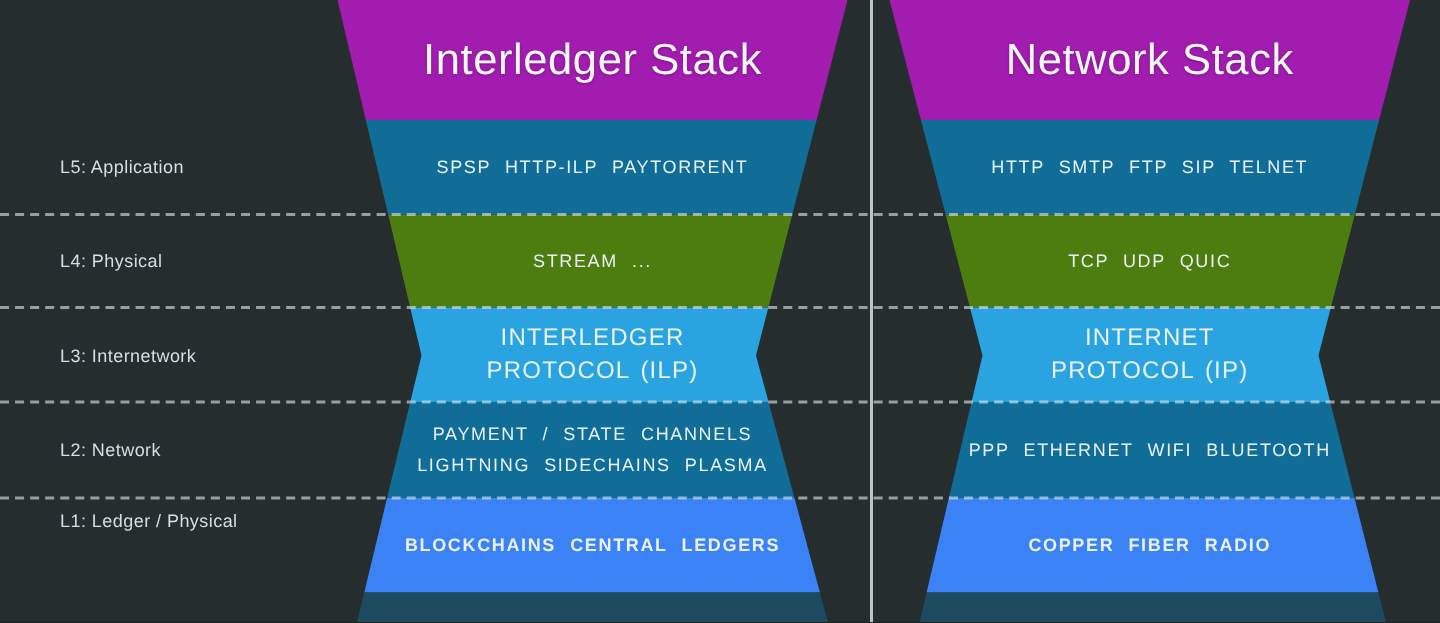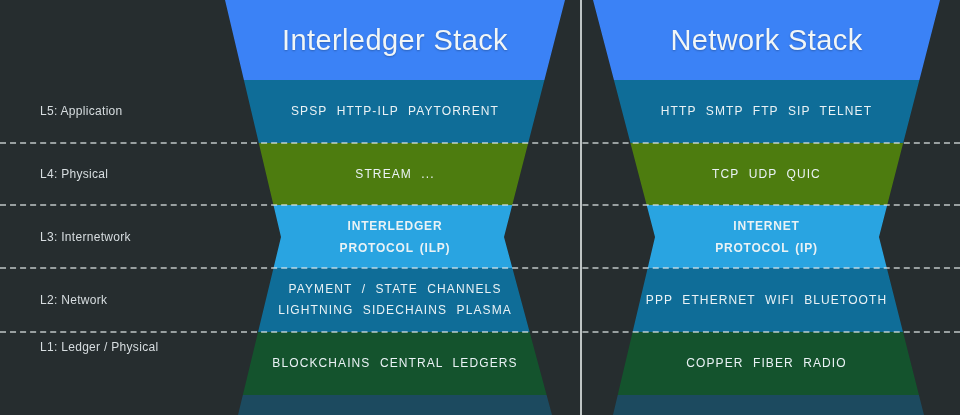--- a/index.html
+++ b/index.html
@@ -10,36 +10,36 @@
   }
   
   .divider{position:absolute;top:0;bottom:0;width:2px;background:rgba(235,240,240,0.78);z-index:1;}
   
   .hourglass{position:absolute;top:0;height:415px;display:flex;flex-direction:column;z-index:2;}
   .hg-left{left:225px;width:340px;
     clip-path:polygon(0% 0%,100% 0%,82.06% 57.11%,96.18% 100%,3.82% 100%,16.47% 57.11%);}
   .hg-right{left:593px;width:347px;
     clip-path:polygon(0% 0%,100% 0%,82.42% 57.11%,95.39% 100%,5.76% 100%,17.87% 57.11%);}
   .band{display:flex;align-items:center;justify-content:center;text-align:center;}
-  .band-header{height:80px;background:#3b82f6;}
+  .band-header{height:80px;background:#a21caf;}
   .band-l5{height:63px;background:#0f6d98;}
   .band-l4{height:62px;background:#4d7c0f;}
   .band-l3{height:63px;background:#29a4e1;}
   .band-l2{height:64px;background:#0f6d98;}
-  .band-l1{height:63px;background:#14532d;}
+  .band-l1{height:63px;background:#3b82f6;font-weight:bold;}
   .band-footer{height:20px;background:#1c4a5f;}
   .stack-title{
     color:#f1f6f7;font-size:29px;font-weight:400;letter-spacing:0.4px;
     text-shadow:0 1px 2px rgba(0,0,0,0.25);
   }
   .band-text{
     color:#eaf2f5;font-size:12px;letter-spacing:1.1px;word-spacing:5px;
     line-height:21px;white-space:pre-line;
   }
-  .band-l3 .band-text{font-weight:bold;font-size:12px;line-height:22px;letter-spacing:0.8px;word-spacing:2px;}
+  .band-l3 .band-text{font-weight:normal;font-size:16px;line-height:22px;letter-spacing:0.8px;word-spacing:2px;}
   
   .dash{position:absolute;left:0;right:0;height:0;border-top:2px dashed rgba(222,229,230,0.62);z-index:3;}
   .dash-1{top:142px;}
   .dash-2{top:204px;}
   .dash-3{top:267px;}
   .dash-4{top:331px;}
   
   .layer-label{
     position:absolute;left:40px;height:20px;line-height:20px;z-index:4;
     color:#d7dde0;font-size:12px;letter-spacing:0.3px;white-space:nowrap;

